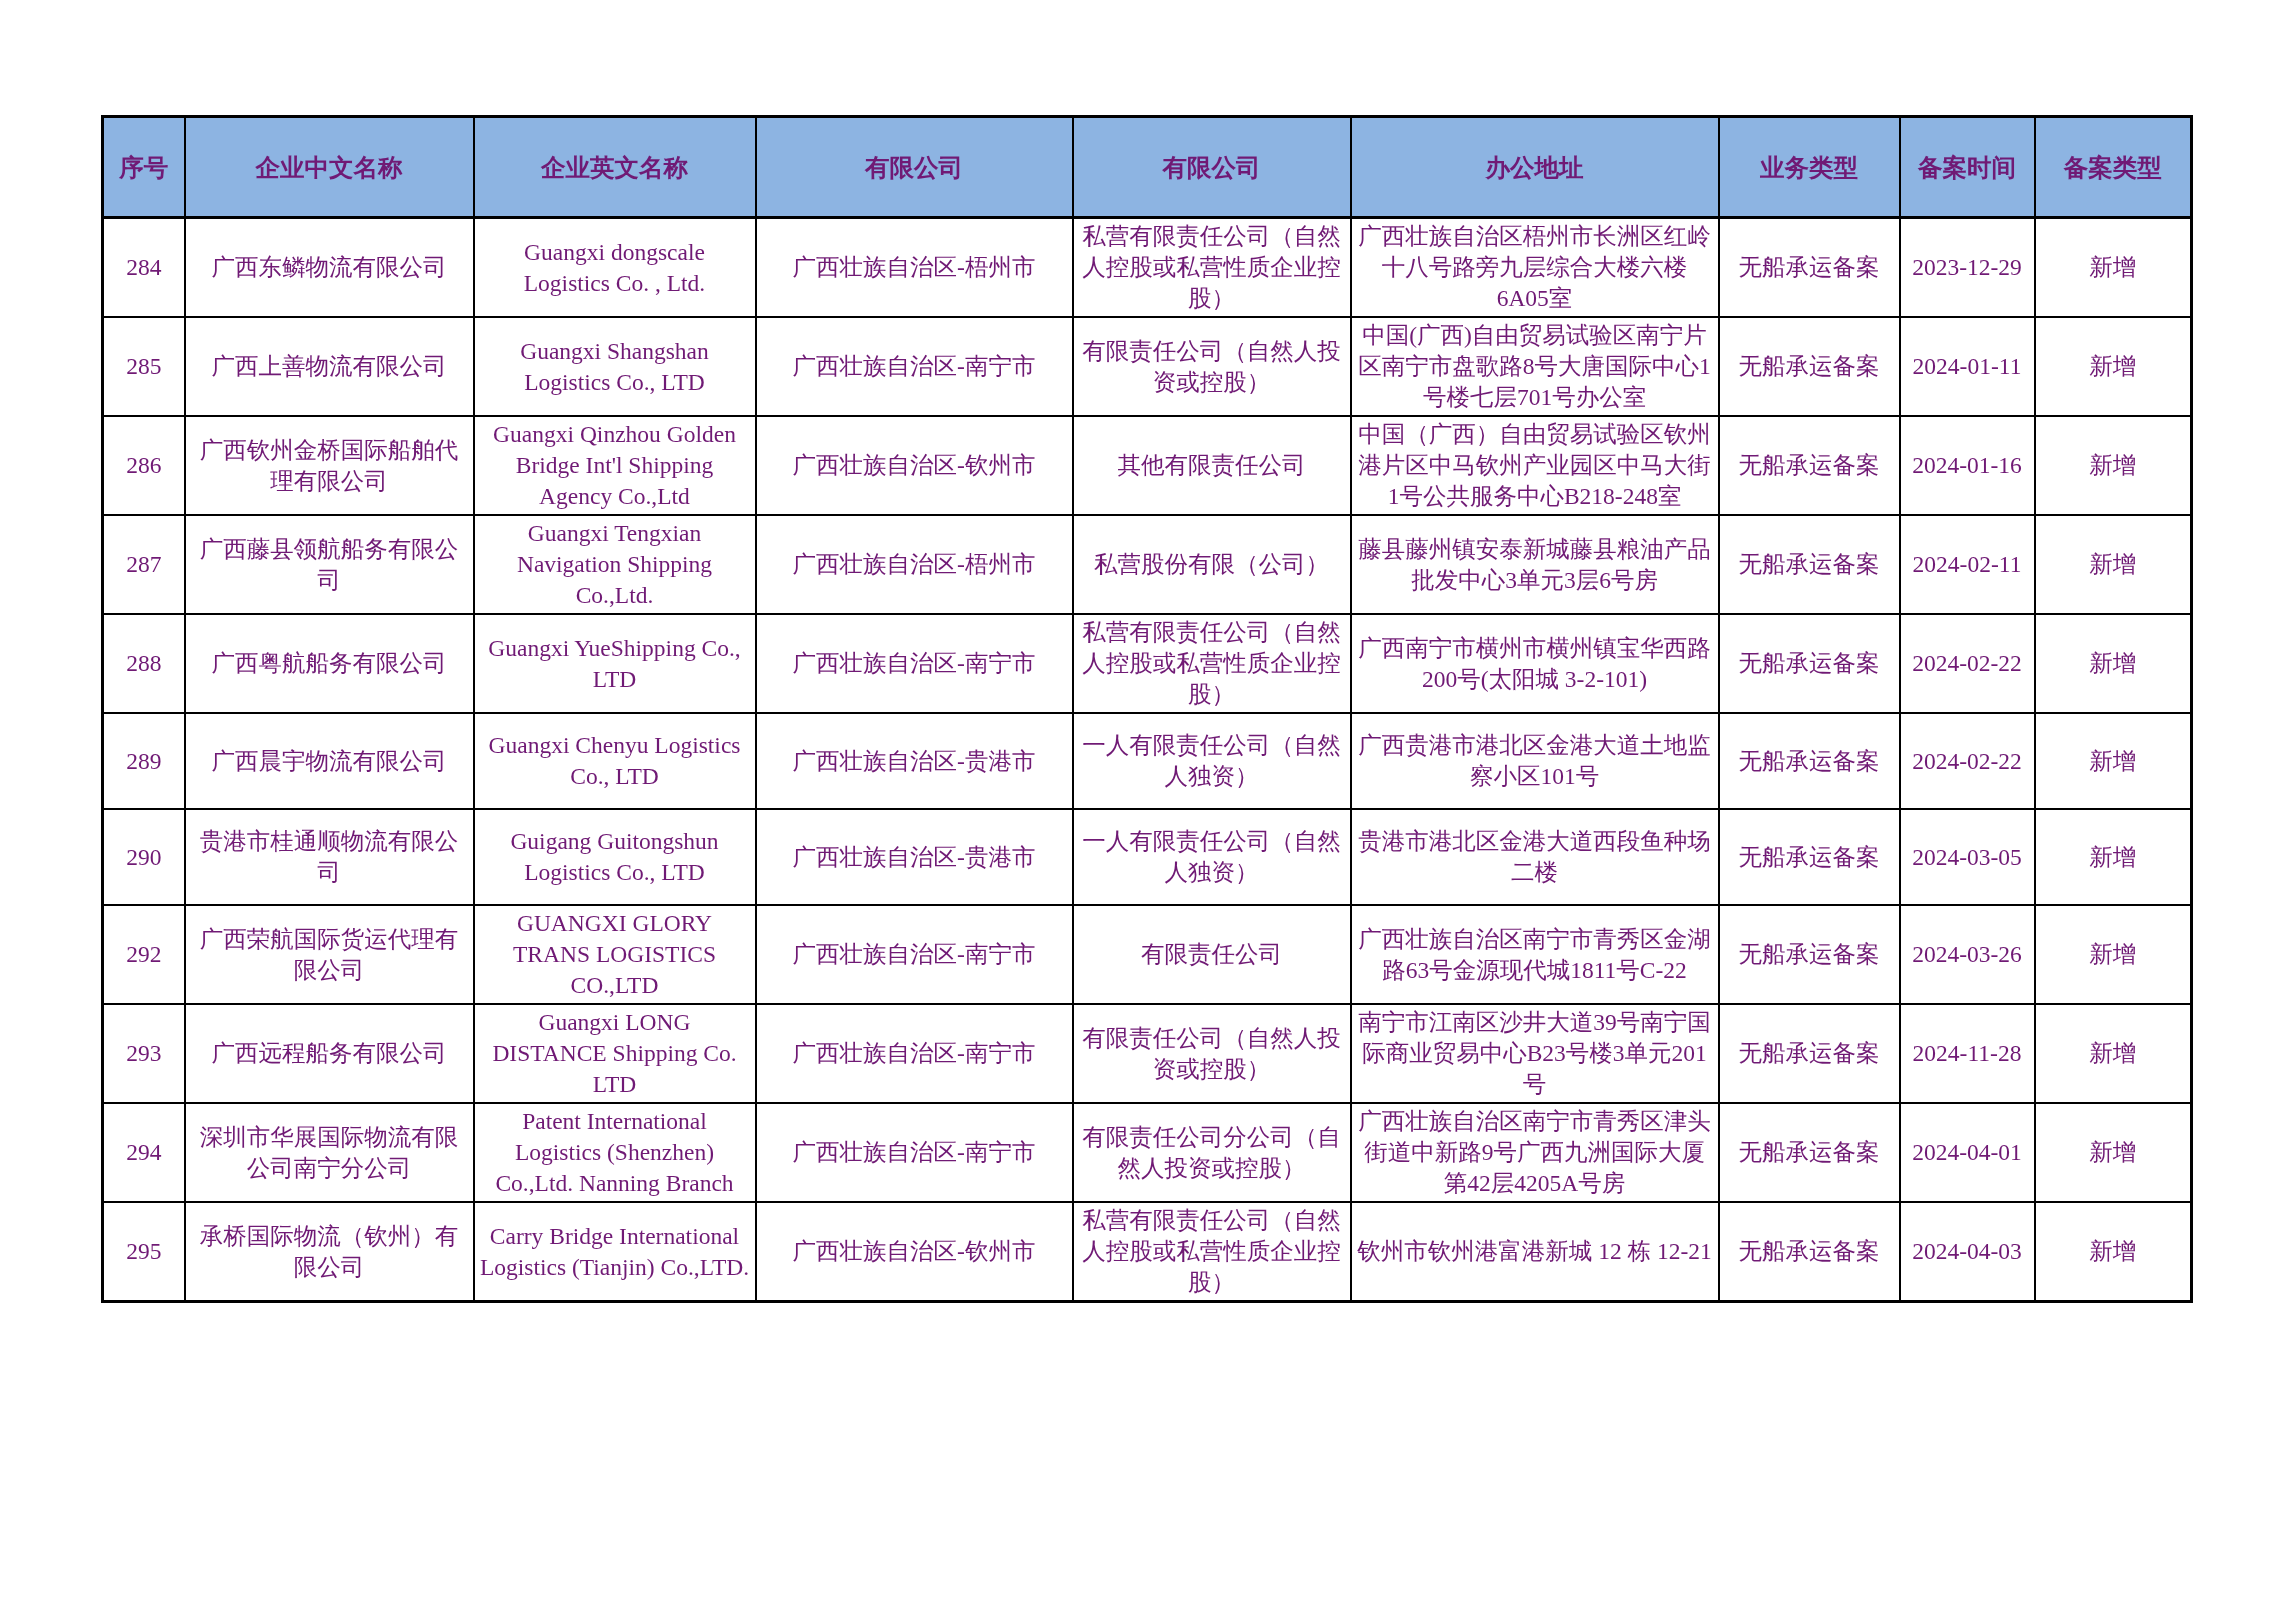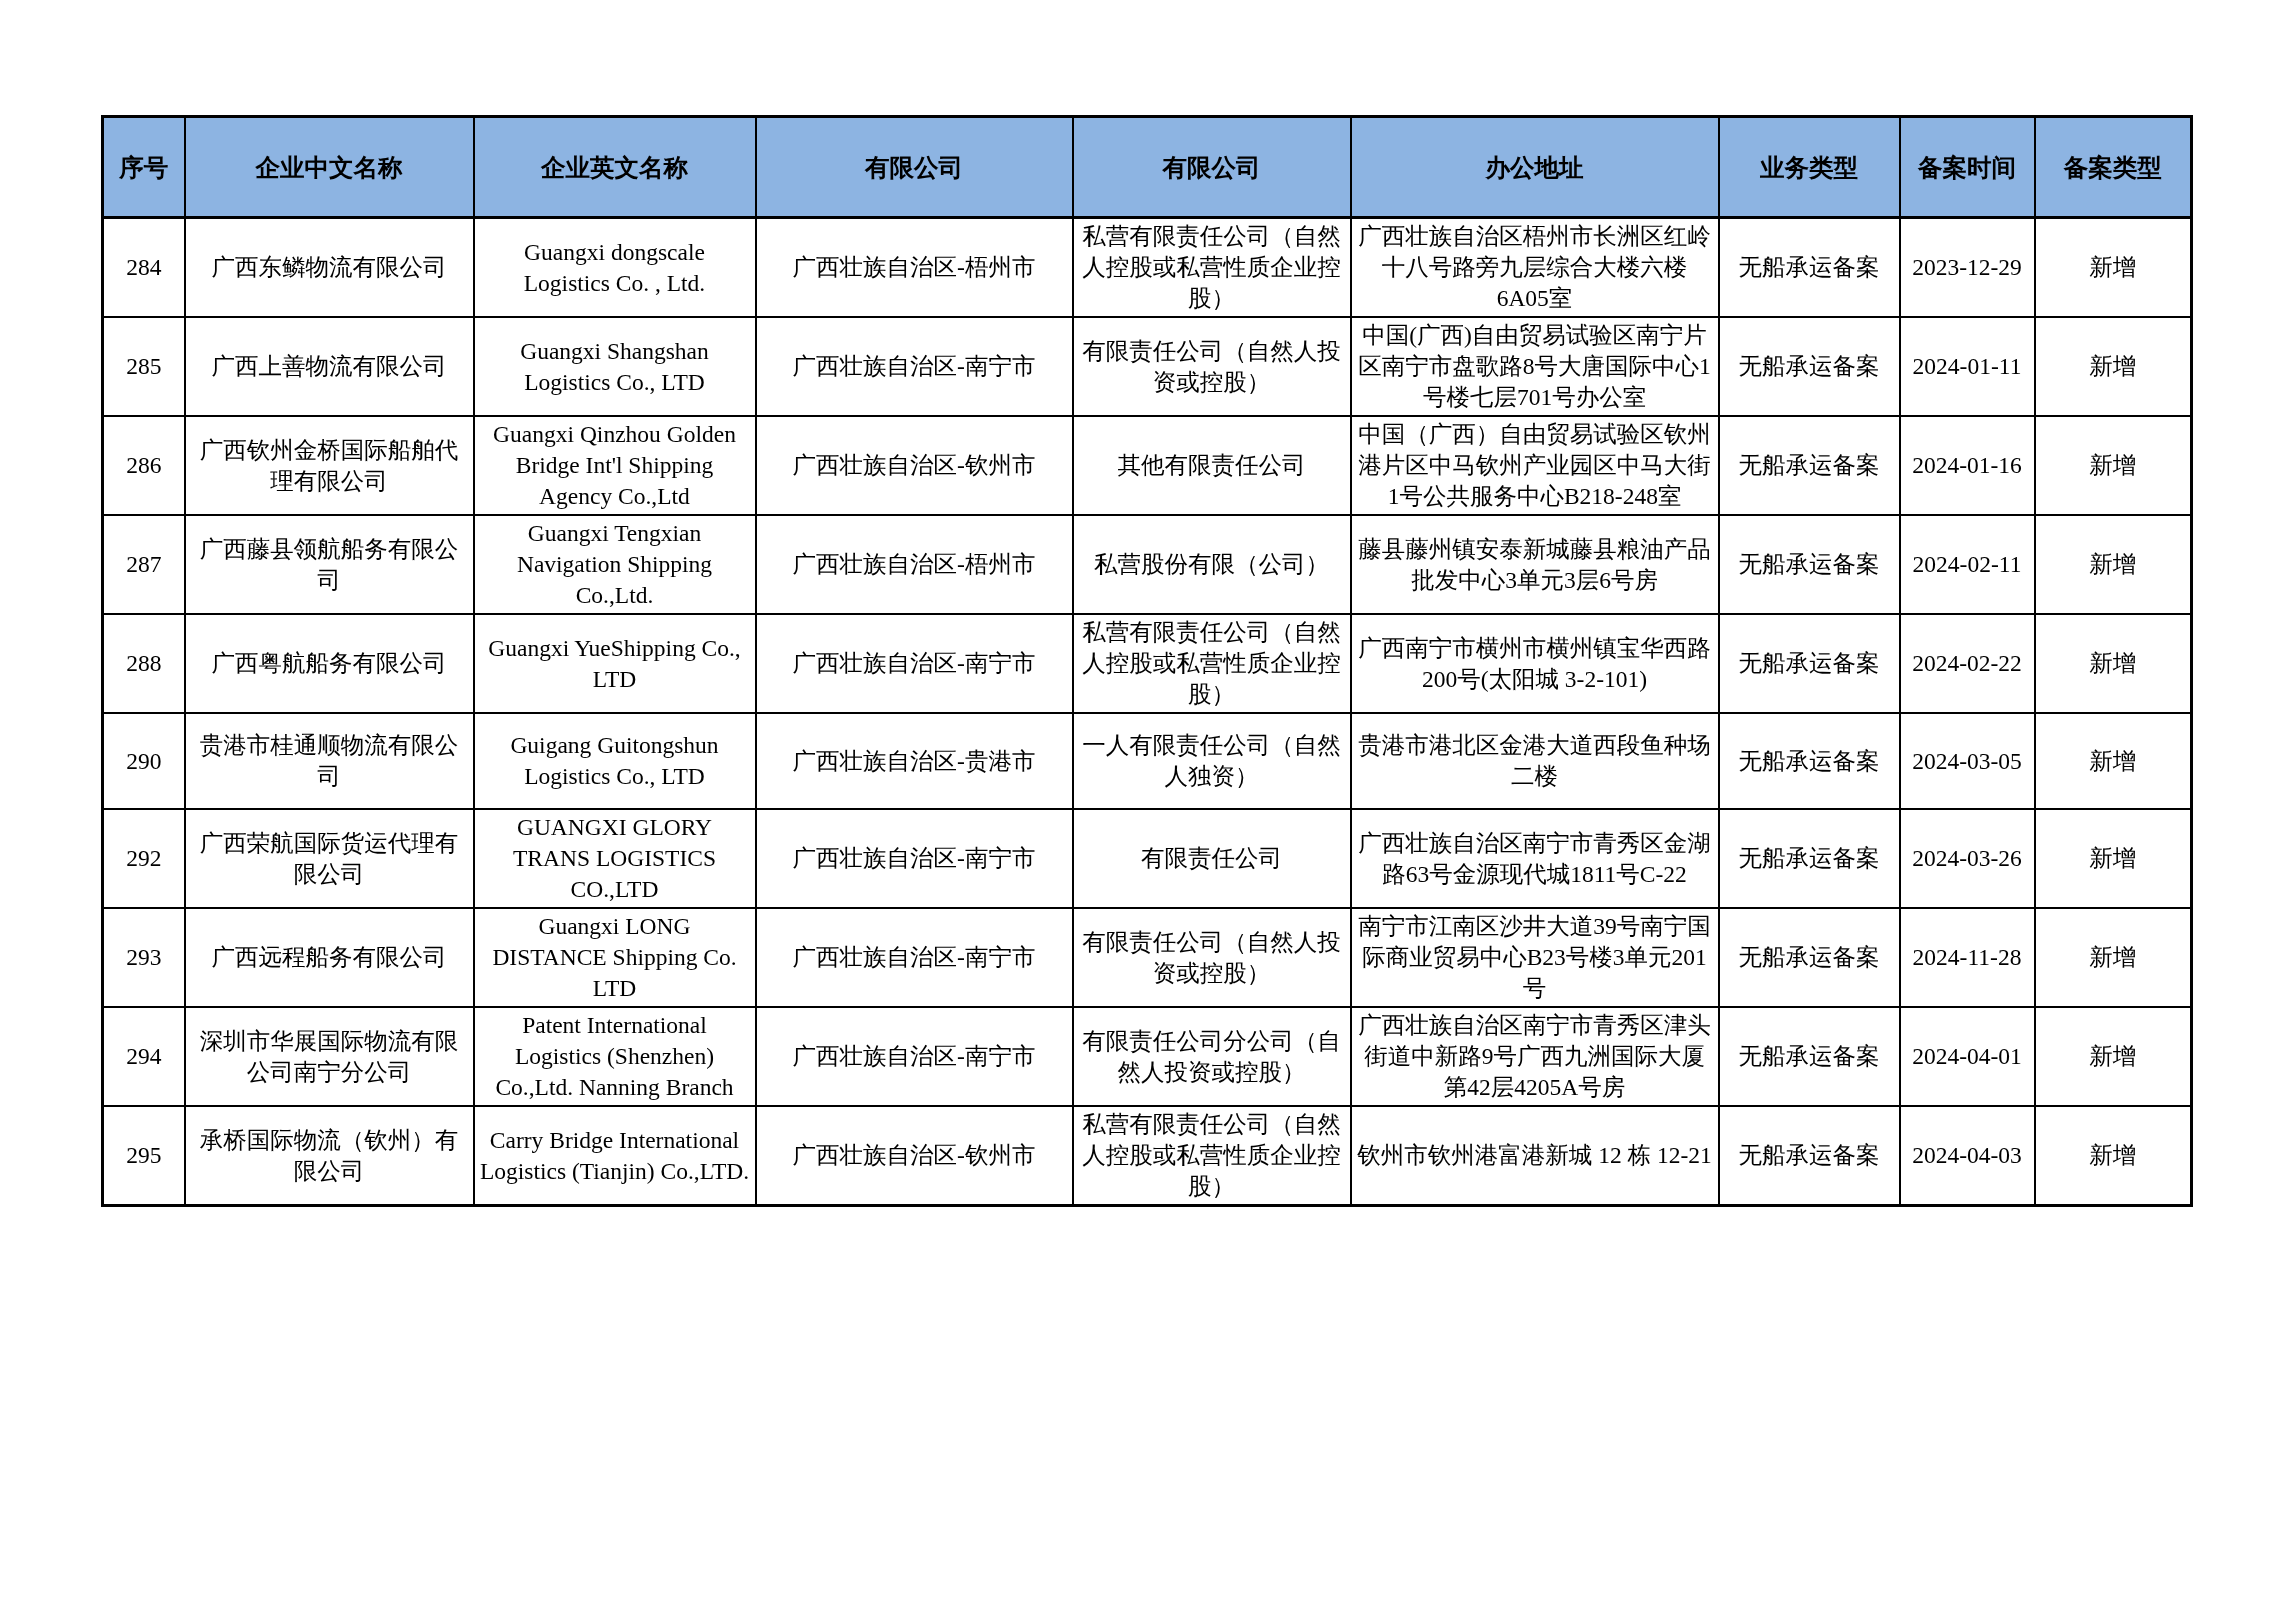--- a/index.html
+++ b/index.html
@@ -2,21 +2,21 @@
 <html style="--header-bg: #8DB4E2;"><head>
 <meta charset="utf-8">
 <style>
   html,body{margin:0;padding:0;background:#ffffff;}
   .page{
     position:relative;
     width:1991px;
     height:1621px;
     background:#ffffff;
     font-family:"Liberation Serif","DejaVu Serif",serif;
-    color:#000000;
+    color:#701a75;
     border-radius:32px;
   }
   table.registry{
     position:absolute;
     left:101px;
     top:115px;
     width:2090px;
     border-collapse:collapse;
     table-layout:fixed;
     border:3.9px solid #000;
@@ -128,20 +128,31 @@
           <td>广西粤航船务有限公司</td>
           <td class="en-name">Guangxi YueShipping Co., LTD</td>
           <td>广西壮族自治区-南宁市</td>
           <td>私营有限责任公司（自然人控股或私营性质企业控股）</td>
           <td>广西南宁市横州市横州镇宝华西路200号(太阳城 3-2-101)</td>
           <td>无船承运备案</td>
           <td class="date-cell">2024-02-22</td>
           <td>新增</td>
         </tr>
         <tr class="data-row">
+          <td>289</td>
+          <td>广西晨宇物流有限公司</td>
+          <td class="en-name">Guangxi Chenyu Logistics Co., LTD</td>
+          <td>广西壮族自治区-贵港市</td>
+          <td>一人有限责任公司（自然人独资）</td>
+          <td>广西贵港市港北区金港大道土地监察小区101号</td>
+          <td>无船承运备案</td>
+          <td class="date-cell">2024-02-22</td>
+          <td>新增</td>
+        </tr>
+        <tr class="data-row">
           <td>290</td>
           <td>贵港市桂通顺物流有限公司</td>
           <td class="en-name">Guigang Guitongshun Logistics Co., LTD</td>
           <td>广西壮族自治区-贵港市</td>
           <td>一人有限责任公司（自然人独资）</td>
           <td>贵港市港北区金港大道西段鱼种场二楼</td>
           <td>无船承运备案</td>
           <td class="date-cell">2024-03-05</td>
           <td>新增</td>
         </tr>

